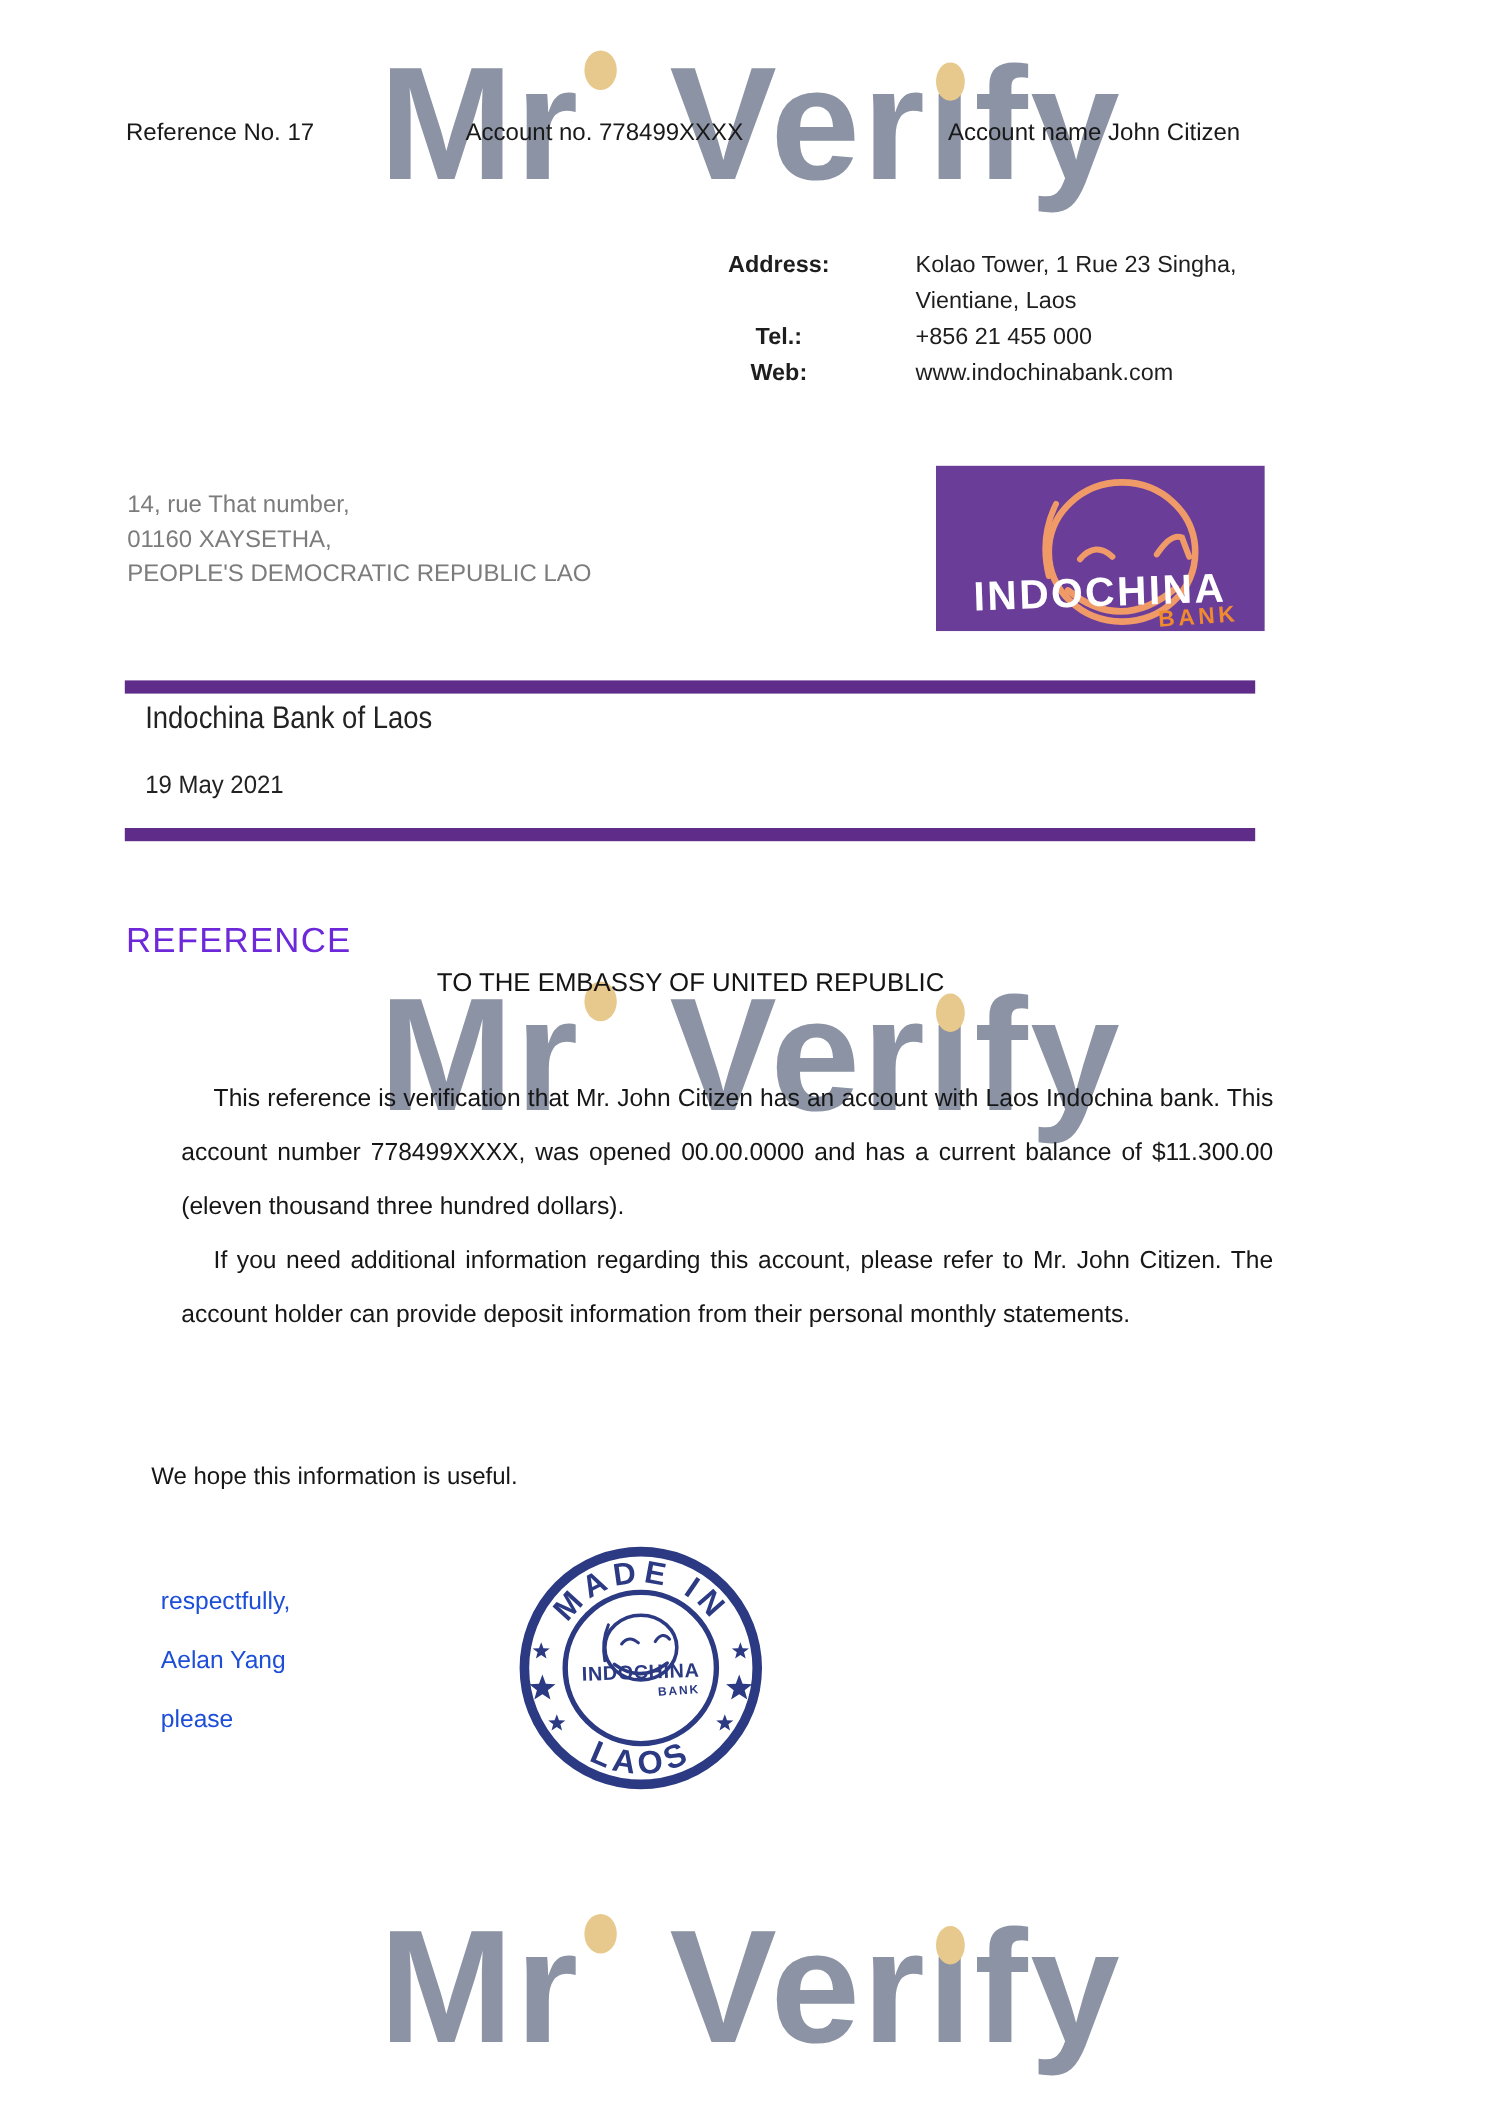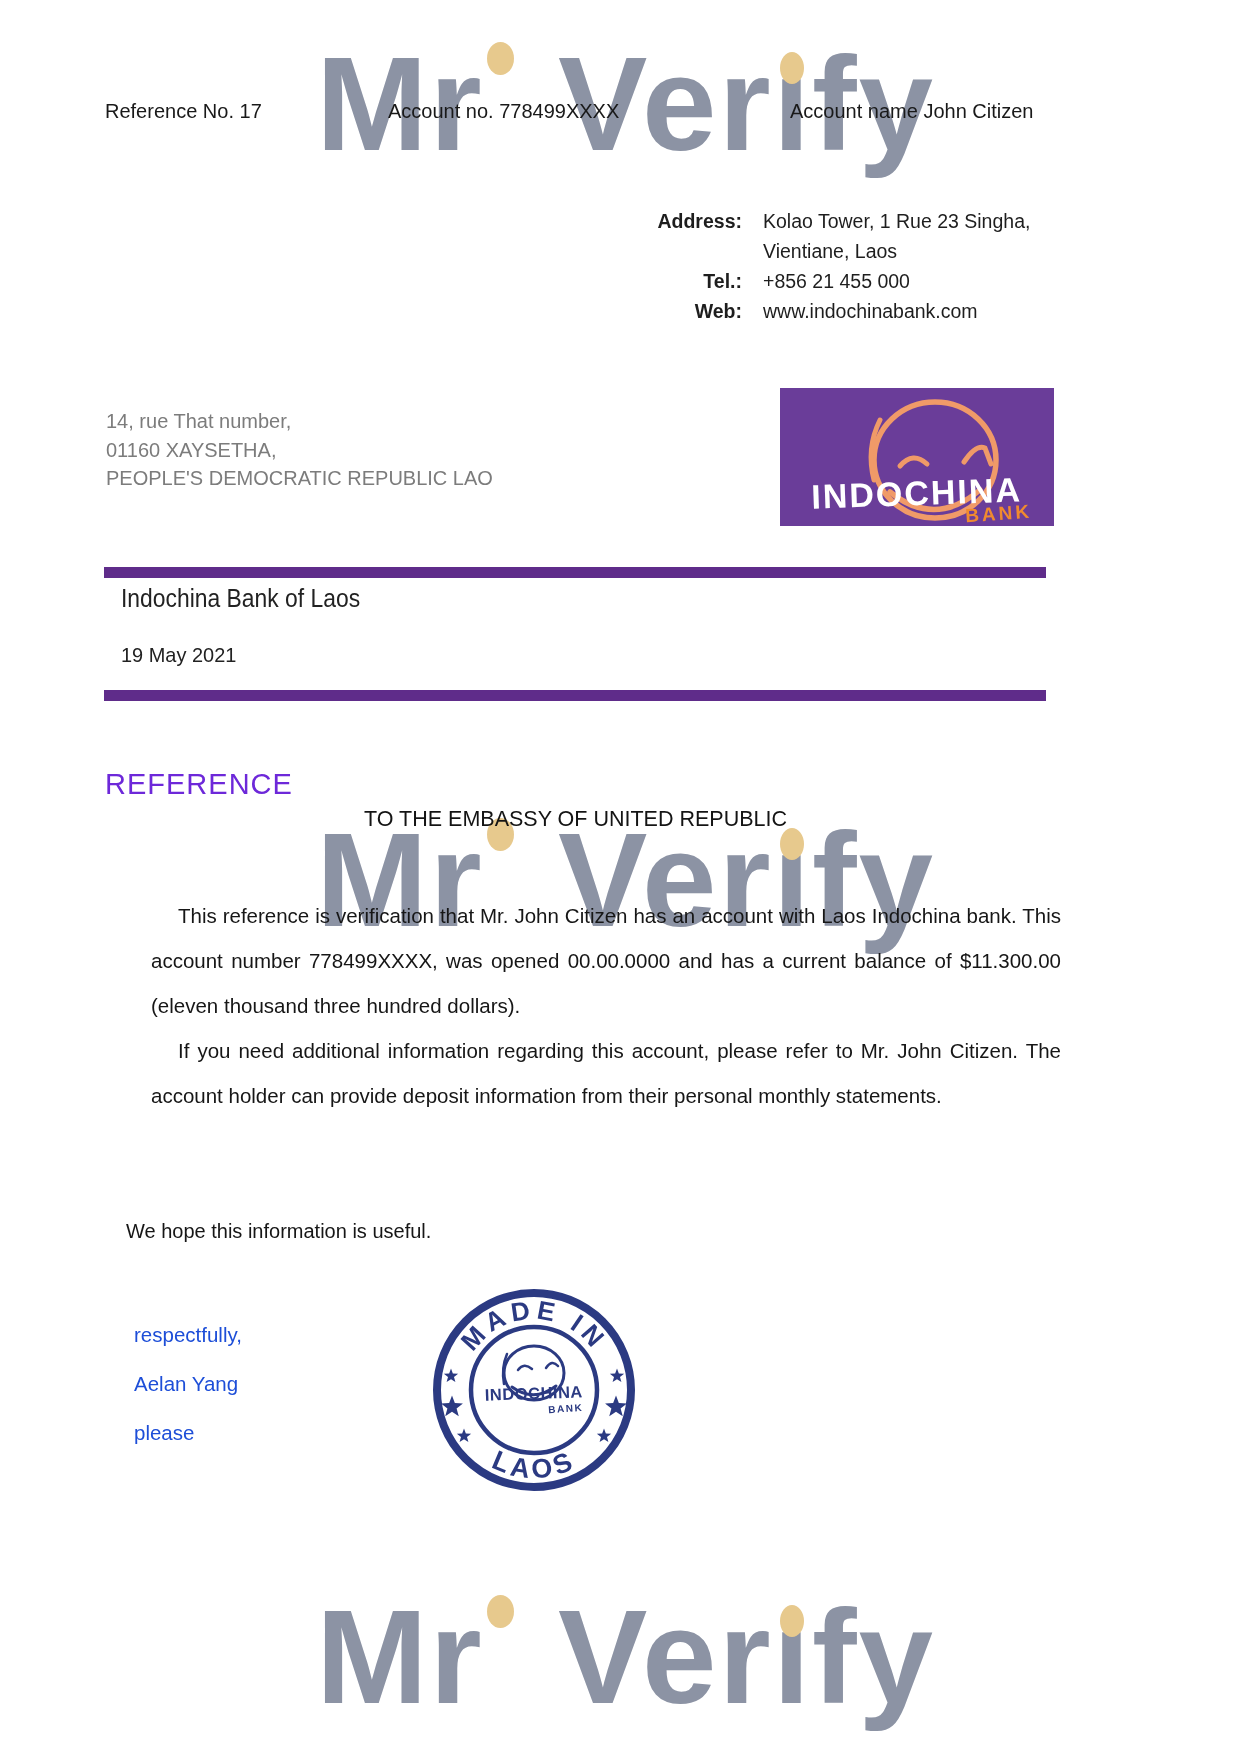--- a/index.html
+++ b/index.html
@@ -27,21 +27,21 @@
   .wm-idot{position:absolute;left:50%;transform:translateX(-50%);top:16px;
     width:24px;height:32px;border-radius:50%;background:var(--wm-yellow);}
 
   
   .hdr{top:100px;font-size:20px;color:#191919;}
   .hdr-ref{left:105px;text-align:right;} .hdr-acc{left:388px;} .hdr-name{left:790px;}
 
   
   .contact{top:206px;left:556px;display:grid;grid-template-columns:186px auto;
     column-gap:21px;font-size:19.5px;line-height:30px;}
-  .contact .lbl{text-align:right;font-weight:bold;}
+  .contact .lbl{text-align:center;font-weight:bold;}
 
   
   .recipient{top:407px;left:106px;font-size:20px;line-height:28.5px;color:var(--muted);}
   .recipient .rname{font-weight:bold;}
 
   
   .logo{top:388px;left:780px;width:274px;height:138px;}
 
   
   .bar{left:104px;width:942px;height:11px;background:var(--purple);}

